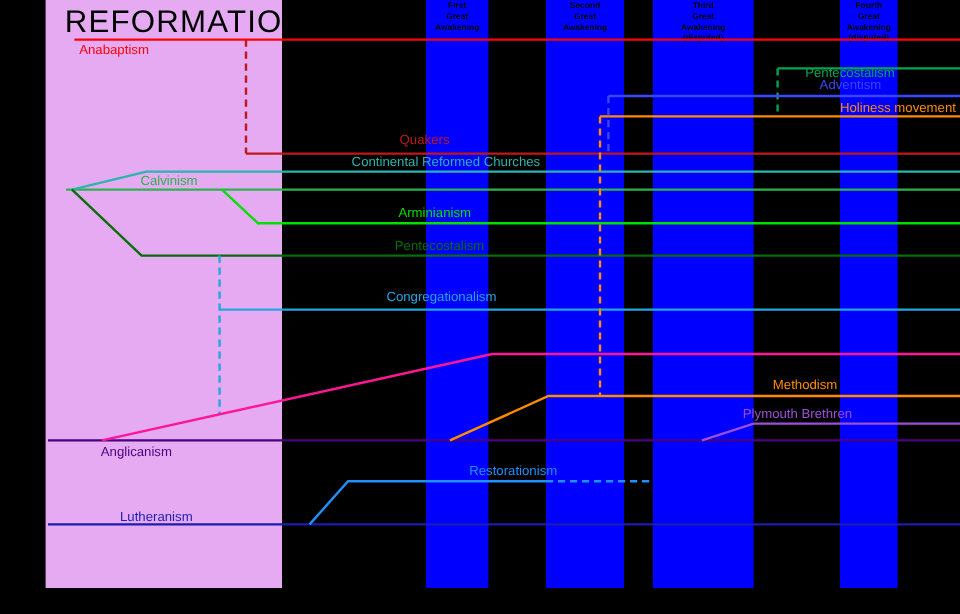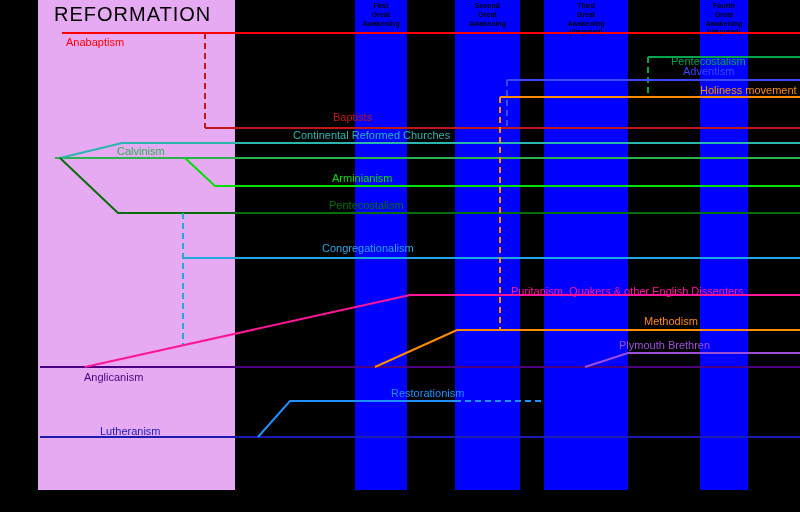--- a/index.html
+++ b/index.html
@@ -16,21 +16,21 @@
   }
   .band { position: absolute; top: 0; height: 490px; }
   .band-reformation { left: 38px; width: 197px; background: var(--reformation-band, #e5aaf2); }
   .band-awakening   { background: var(--awakening-band, #0000ff); }
   .b1 { left: 355px; width: 52px; }
   .b2 { left: 455px; width: 65px; }
   .b3 { left: 544px; width: 84px; }
   .b4 { left: 700px; width: 48px; }
   .diagram-title {
     position: absolute; left: 16px; top: 3px;
-    font-size: 20px; letter-spacing: 1px;
+    font-size: 26px; letter-spacing: 1px;
     color: var(--title-color, #000);
     white-space: nowrap;
   }
   .band-label {
     width: 100%; text-align: center; padding-top: 2px;
     font-size: 7px; font-weight: bold; line-height: 1.25;
     color: var(--band-label, #000);
     white-space: pre-line;
   }
   svg.lines { position: absolute; left: 0; top: 0; }
@@ -130,29 +130,28 @@
     <path class="s-adventism dash" d="M507 80 V128"></path>
     <path class="s-adventism" d="M507 80 H800"></path>
 
     <path class="s-plymouth" d="M585 367 L628 353 L800 353"></path>
 
     <path class="s-restorationism" d="M258 437 L290 401 L455 401"></path>
     <path class="s-restorationism dash" d="M455 401 H545"></path>
   </svg>
 
   <div class="lbl lbl-anabaptism">Anabaptism</div>
-  <div class="lbl lbl-baptists">Baptists</div>
+  <div class="lbl lbl-baptists">Quakers</div>
   <div class="lbl lbl-pentecostalism">Pentecostalism</div>
   <div class="lbl lbl-adventism">Adventism</div>
   <div class="lbl lbl-holiness">Holiness movement</div>
   <div class="lbl lbl-continental">Continental Reformed Churches</div>
   <div class="lbl lbl-calvinism">Calvinism</div>
   <div class="lbl lbl-arminianism">Arminianism</div>
   <div class="lbl lbl-presbyterianism">Pentecostalism</div>
   <div class="lbl lbl-congregationalism">Congregationalism</div>
-  <div class="lbl lbl-puritanism">Puritanism, Quakers &amp; other English Dissenters</div>
   <div class="lbl lbl-methodism">Methodism</div>
   <div class="lbl lbl-plymouth">Plymouth Brethren</div>
   <div class="lbl lbl-anglicanism">Anglicanism</div>
   <div class="lbl lbl-restorationism">Restorationism</div>
   <div class="lbl lbl-lutheranism">Lutheranism</div>
 
 </div>
 
 </body></html>

